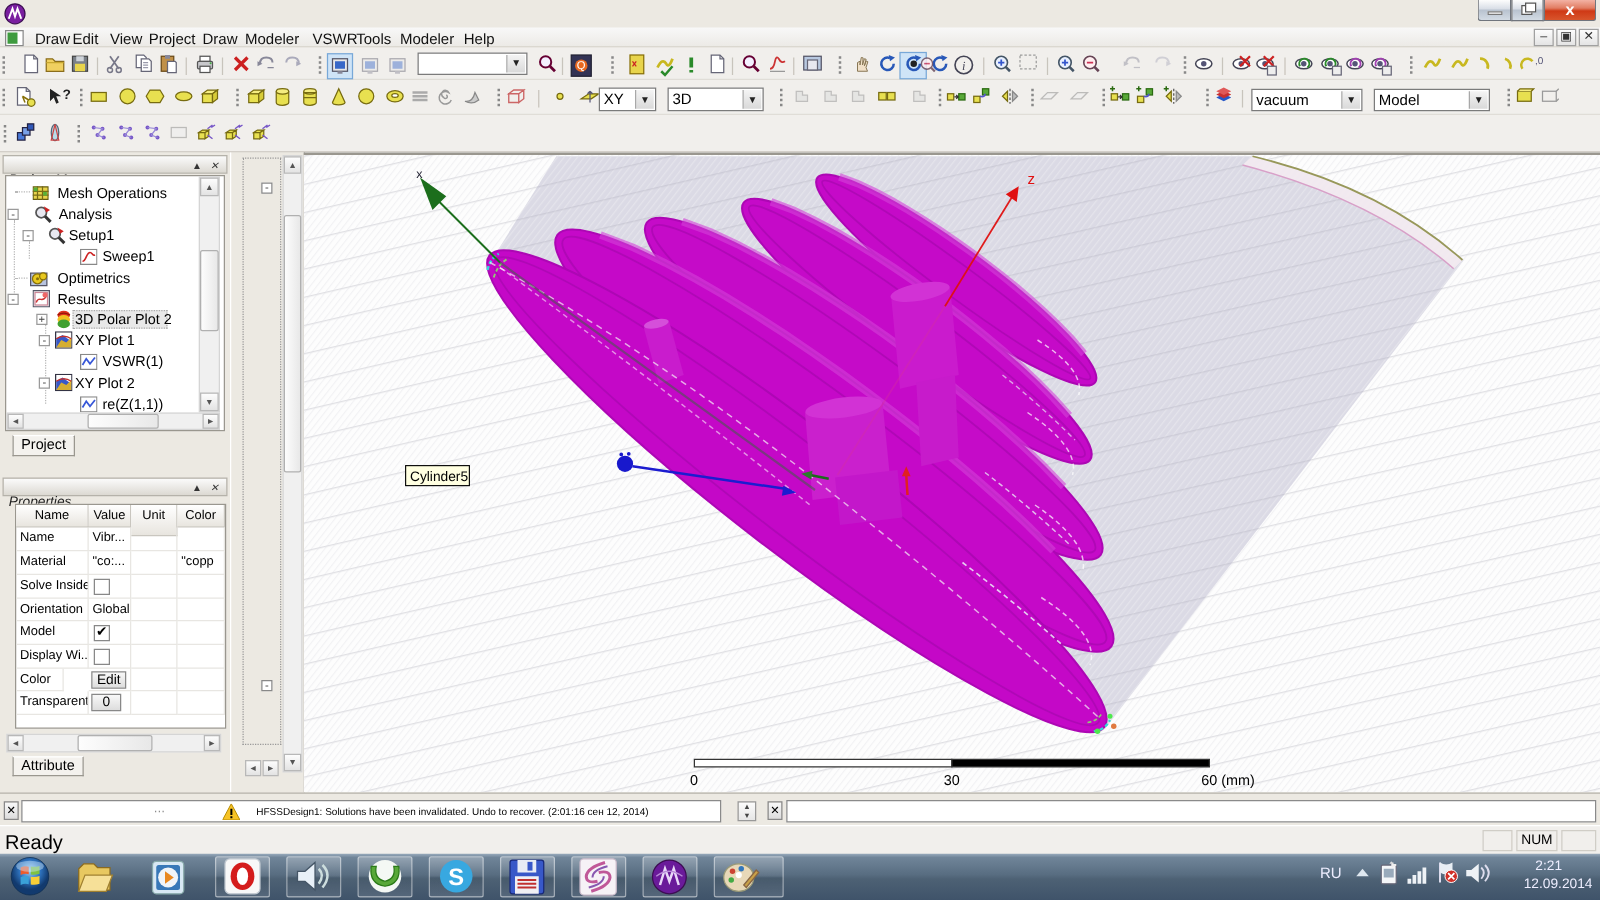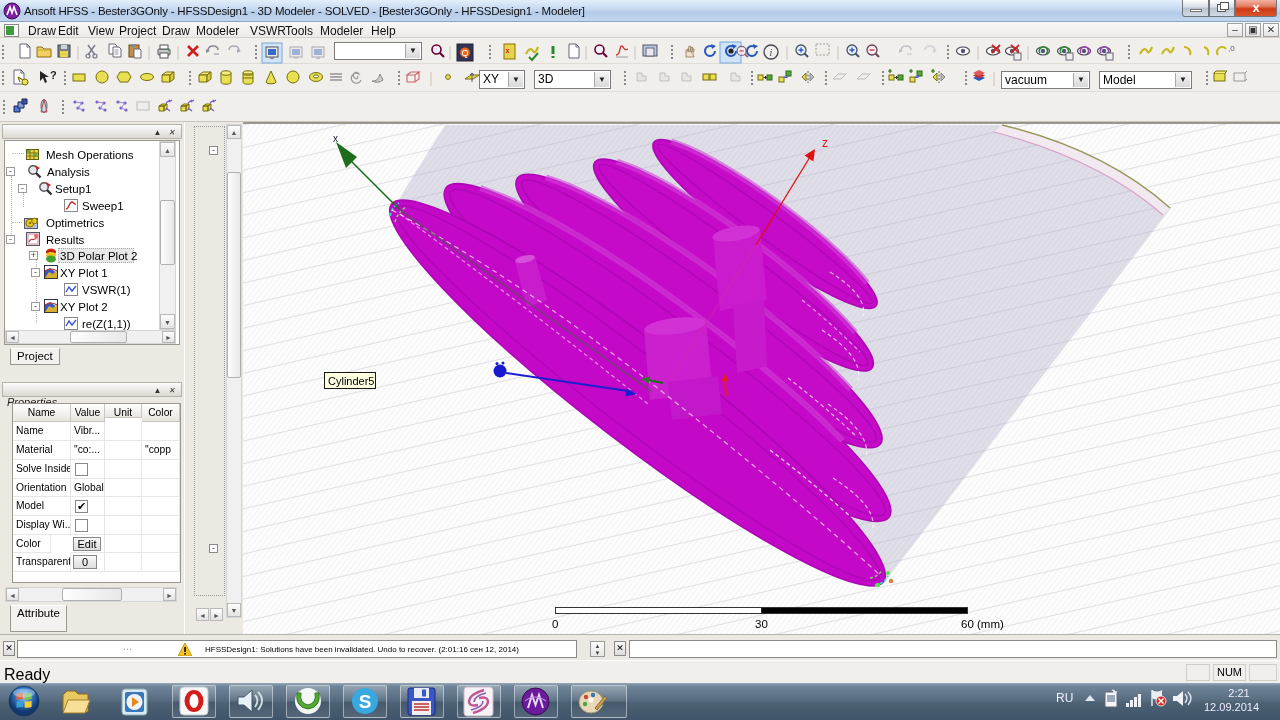--- a/index.html
+++ b/index.html
@@ -73,23 +73,20 @@
   
   #taskbar { left:0; top:683px; width:1280px; height:37px;
     background:linear-gradient(#98aabc 0%, #708599 8%, #586d81 45%, #4d6174 55%, #3f536a 100%); }
   .tbox { position:absolute; top:685px; width:44px; height:33px; border:1px solid rgba(255,255,255,.45);
     border-radius:2px; background:linear-gradient(rgba(255,255,255,.25),rgba(255,255,255,.06) 48%,rgba(0,0,0,.08) 52%,rgba(255,255,255,.10)); }
 </style>
 </head>
 <body>
 <div id="root">
 
-  <div id="titlebar" class="abs">
-      <span style="position:absolute;left:24px;top:5px;font-size:11.5px;letter-spacing:-0.2px;color:#111;white-space:nowrap">Ansoft HFSS - Bester3GOnly - HFSSDesign1 - 3D Modeler - SOLVED - [Bester3GOnly - HFSSDesign1 - Modeler]</span>
-    </div>
   <svg class="abs" style="left:3px;top:2px" width="18" height="18" viewBox="0 0 18 18">
     <circle cx="9" cy="9" r="8" fill="#7a1fa0"></circle>
     <circle cx="9" cy="9" r="8" fill="none" stroke="#3c0d52" stroke-width="1"></circle>
     <path d="M4 13 L7 5 L9 11 L11 5 L14 13" stroke="#fff" stroke-width="1.6" fill="none"></path>
   </svg>
   <div id="wmin" class="abs wbtn">
       <div style="position:absolute;left:7px;top:9px;width:12px;height:3px;background:#fff;border:1px solid #777"></div>
     </div>
   <div id="wrest" class="abs wbtn">
       <div style="position:absolute;left:7px;top:4px;width:9px;height:8px;border:1px solid #555;background:#fff"></div>
@@ -607,21 +604,21 @@
   <div class="sbtn" style="left:162px;top:331px;width:13px;height:12px;line-height:12px">►</div>
   <div class="tab" style="left:10px;top:348px;height:17px">Project</div>
 
   <div class="paneltitle" style="top:382px">Properties
     <div class="ptbtn" style="right:18px">▲</div><div class="ptbtn" style="right:4px">✕</div>
   </div>
   <div class="ptable" style="left:12px;top:403px;width:169px;height:180px"></div>
   <div id="props">
     <div class="pcell phead" style="left:13px;top:404px;width:58px;height:18px">Name</div>
     <div class="pcell phead" style="left:71px;top:404px;width:34px;height:18px">Value</div>
-    <div class="pcell phead" style="left:105px;top:404px;width:37px;height:14px">Unit</div>
+    <div class="pcell phead" style="left:105px;top:404px;width:37px;height:25px">Unit</div>
     <div class="pcell phead" style="left:142px;top:404px;width:38px;height:18px">Color</div>
     <div class="pcell" style="left:13px;top:422px;width:58px;height:19px">Name</div>
     <div class="pcell" style="left:71px;top:422px;width:34px;height:19px">Vibr...</div>
     <div class="pcell" style="left:105px;top:422px;width:37px;height:19px"></div>
     <div class="pcell" style="left:142px;top:422px;width:38px;height:19px"></div>
     <div class="pcell" style="left:13px;top:441px;width:58px;height:19px">Material</div>
     <div class="pcell" style="left:71px;top:441px;width:34px;height:19px">"co:...</div>
     <div class="pcell" style="left:105px;top:441px;width:37px;height:19px"></div>
     <div class="pcell" style="left:142px;top:441px;width:38px;height:19px">"copp</div>
     <div class="pcell" style="left:13px;top:460px;width:58px;height:19px">Solve Inside</div>
@@ -652,21 +649,21 @@
     <div class="pcell" style="left:71px;top:553px;width:34px;height:19px"></div>
     <div class="pcell" style="left:105px;top:553px;width:37px;height:19px"></div>
     <div class="pcell" style="left:142px;top:553px;width:38px;height:19px"></div>
     <div class="btn" style="left:73px;top:555px;width:24px;height:14px;line-height:13px">0</div>
   </div>
 
   <div class="scrollh" style="left:5px;top:587px;width:172px;height:15px"></div>
   <div class="sbtn" style="left:6px;top:588px;width:13px;height:13px;line-height:13px">◄</div>
   <div class="sthumb" style="left:62px;top:588px;width:60px;height:13px"></div>
   <div class="sbtn" style="left:163px;top:588px;width:13px;height:13px;line-height:13px">►</div>
-  <div class="tab" style="left:10px;top:605px;height:27px">Attribute</div>
+  <div class="tab" style="left:10px;top:605px;height:16px">Attribute</div>
 
   <div id="midstrip" class="abs"></div>
   <div class="abs" style="left:194px;top:126px;width:31px;height:470px;border:1px dotted #999"></div>
   <div class="abs" style="left:209px;top:146px;width:9px;height:9px;border:1px solid #888;background:#fff;font-size:9px;line-height:7px;text-align:center;color:#444">-</div>
   <div class="abs" style="left:209px;top:544px;width:9px;height:9px;border:1px solid #888;background:#fff;font-size:9px;line-height:7px;text-align:center;color:#444">-</div>
   <div class="scrollv" style="left:226px;top:124px;width:16px;height:494px"></div>
   <div class="sbtn" style="left:227px;top:125px;width:14px;height:14px;line-height:14px">▲</div>
   <div class="sthumb" style="left:227px;top:172px;width:14px;height:206px"></div>
   <div class="sbtn" style="left:227px;top:603px;width:14px;height:14px;line-height:14px">▼</div>
   <div class="sbtn" style="left:196px;top:608px;width:13px;height:13px;line-height:13px">◄</div>
@@ -907,14 +904,14 @@
         <circle cx="11" cy="12" r="5" fill="#d03028" stroke="#fff" stroke-width="0.8"></circle>
         <path d="M8.5 9.5 l5 5 m0 -5 l-5 5" stroke="#fff" stroke-width="1.4"></path>
       </g>
     <g transform="translate(1172,7)">
         <path d="M1 6 h4 l6 -5 v15 l-6 -5 h-4 z" fill="#eef2f6"></path>
         <path d="M13 4 q4 4 0 9 M16 2 q6 6 0 13" stroke="#dde" stroke-width="1.5" fill="none"></path>
       </g>
   </svg>
   <div class="abs" style="left:1056px;top:691px;font-size:12px;color:#eef;">RU</div>
   <div class="abs" style="left:1216px;top:687px;width:46px;font-size:11px;color:#eef;text-align:center">2:21</div>
-  <div class="abs" style="left:1204px;top:701px;width:70px;font-size:11px;color:#eef;text-align:left">12.09.2014</div>
+  <div class="abs" style="left:1204px;top:701px;width:70px;font-size:11px;color:#eef;text-align:right">12.09.2014</div>
 </div>
 
 </body></html>

